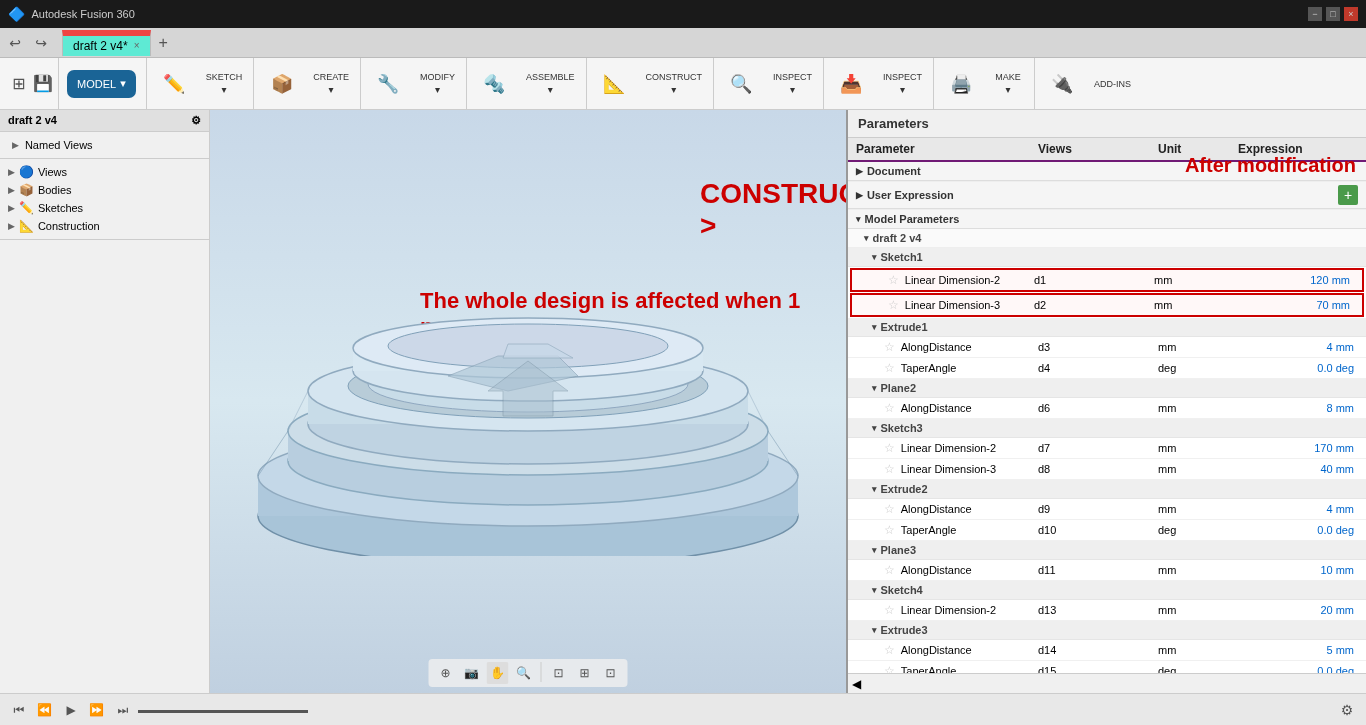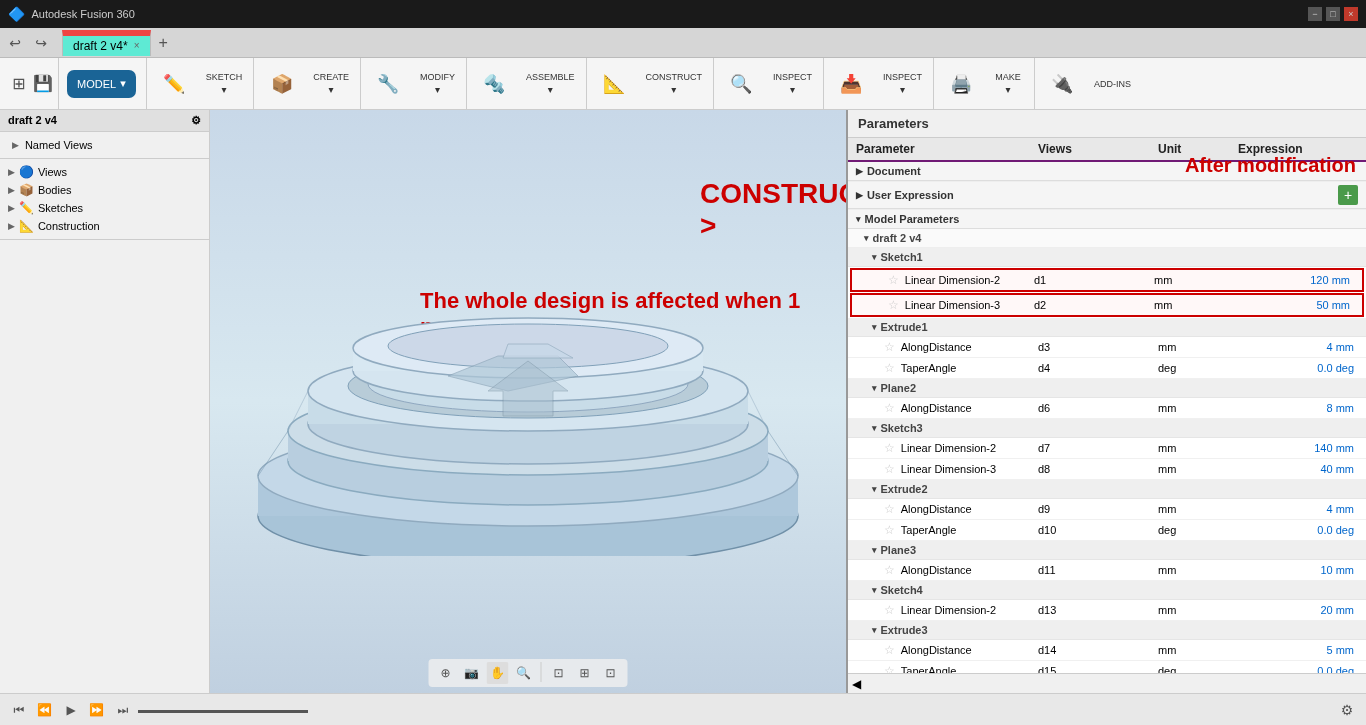--- a/index.html
+++ b/index.html
@@ -603,21 +603,21 @@
           <div>mm</div>
           <div class="params-value">120 mm</div>
         </div>
         <div class="params-row highlighted" style="border: 2px solid #cc0000; margin: 1px 2px;">
           <div class="params-row-name">
             <span class="star-icon">☆</span>
             <span>Linear Dimension-3</span>
           </div>
           <div>d2</div>
           <div>mm</div>
-          <div class="params-value">50 mm</div>
+          <div class="params-value">70 mm</div>
         </div>
 
         <div class="params-group-header">
           <span class="chevron">▾</span>
           <span>Extrude1</span>
         </div>
         <div class="params-row">
           <div class="params-row-name">
             <span class="star-icon">☆</span>
             <span>AlongDistance</span>
@@ -654,21 +654,21 @@
           <span class="chevron">▾</span>
           <span>Sketch3</span>
         </div>
         <div class="params-row">
           <div class="params-row-name">
             <span class="star-icon">☆</span>
             <span>Linear Dimension-2</span>
           </div>
           <div>d7</div>
           <div>mm</div>
-          <div class="params-value">140 mm</div>
+          <div class="params-value">170 mm</div>
         </div>
         <div class="params-row">
           <div class="params-row-name">
             <span class="star-icon">☆</span>
             <span>Linear Dimension-3</span>
           </div>
           <div>d8</div>
           <div>mm</div>
           <div class="params-value">40 mm</div>
         </div>

